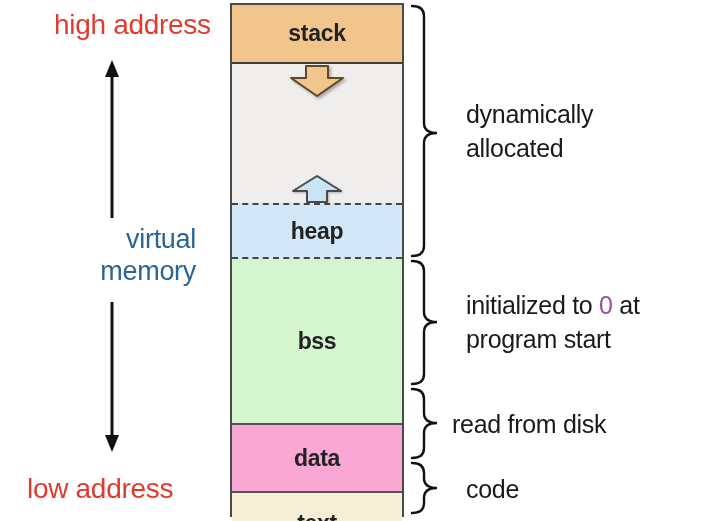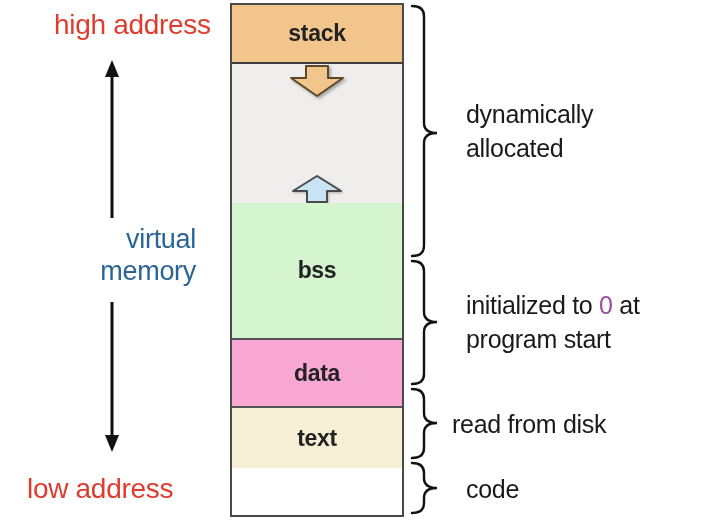--- a/index.html
+++ b/index.html
@@ -57,22 +57,25 @@
 
     <div class="seg seg-free" style="height: 141px; background-color: rgb(239, 238, 237);">
       <svg class="block-arrow arrow-down" width="58" height="33" viewBox="0 0 58 33">
         <polygon points="18,1 40,1 40,13 55,13 29,31 3,13 18,13" stroke="#5d4827" stroke-width="2" stroke-linejoin="round" style="fill: rgb(242, 197, 140);"></polygon>
       </svg>
       <svg class="block-arrow arrow-up" width="54" height="29" viewBox="0 0 54 29">
         <polygon points="27,2 51,17 37,17 37,28 17,28 17,17 3,17" stroke="#4a4a4a" stroke-width="2" stroke-linejoin="round" style="fill: rgb(201, 229, 245);"></polygon>
       </svg>
     </div>
 
+    <div class="seg seg-heap" style="height: 56px; background-color: rgb(210, 232, 246);">
+      <span class="seg-label">heap</span>
+    </div>
 
-    <div class="seg" style="height: 135px; background-color: rgb(213, 245, 206);">
+    <div class="seg" style="height: 164px; background-color: rgb(213, 245, 206);">
       <span class="seg-label">bss</span>
     </div>
 
     <div class="seg seg-data" style="height: 68px; background-color: #f9a8d4;">
       <span class="seg-label">data</span>
     </div>
 
     <div class="seg seg-text" style="height: 62px; background-color: rgb(246, 239, 213);">
       <span class="seg-label">text</span>
     </div>

